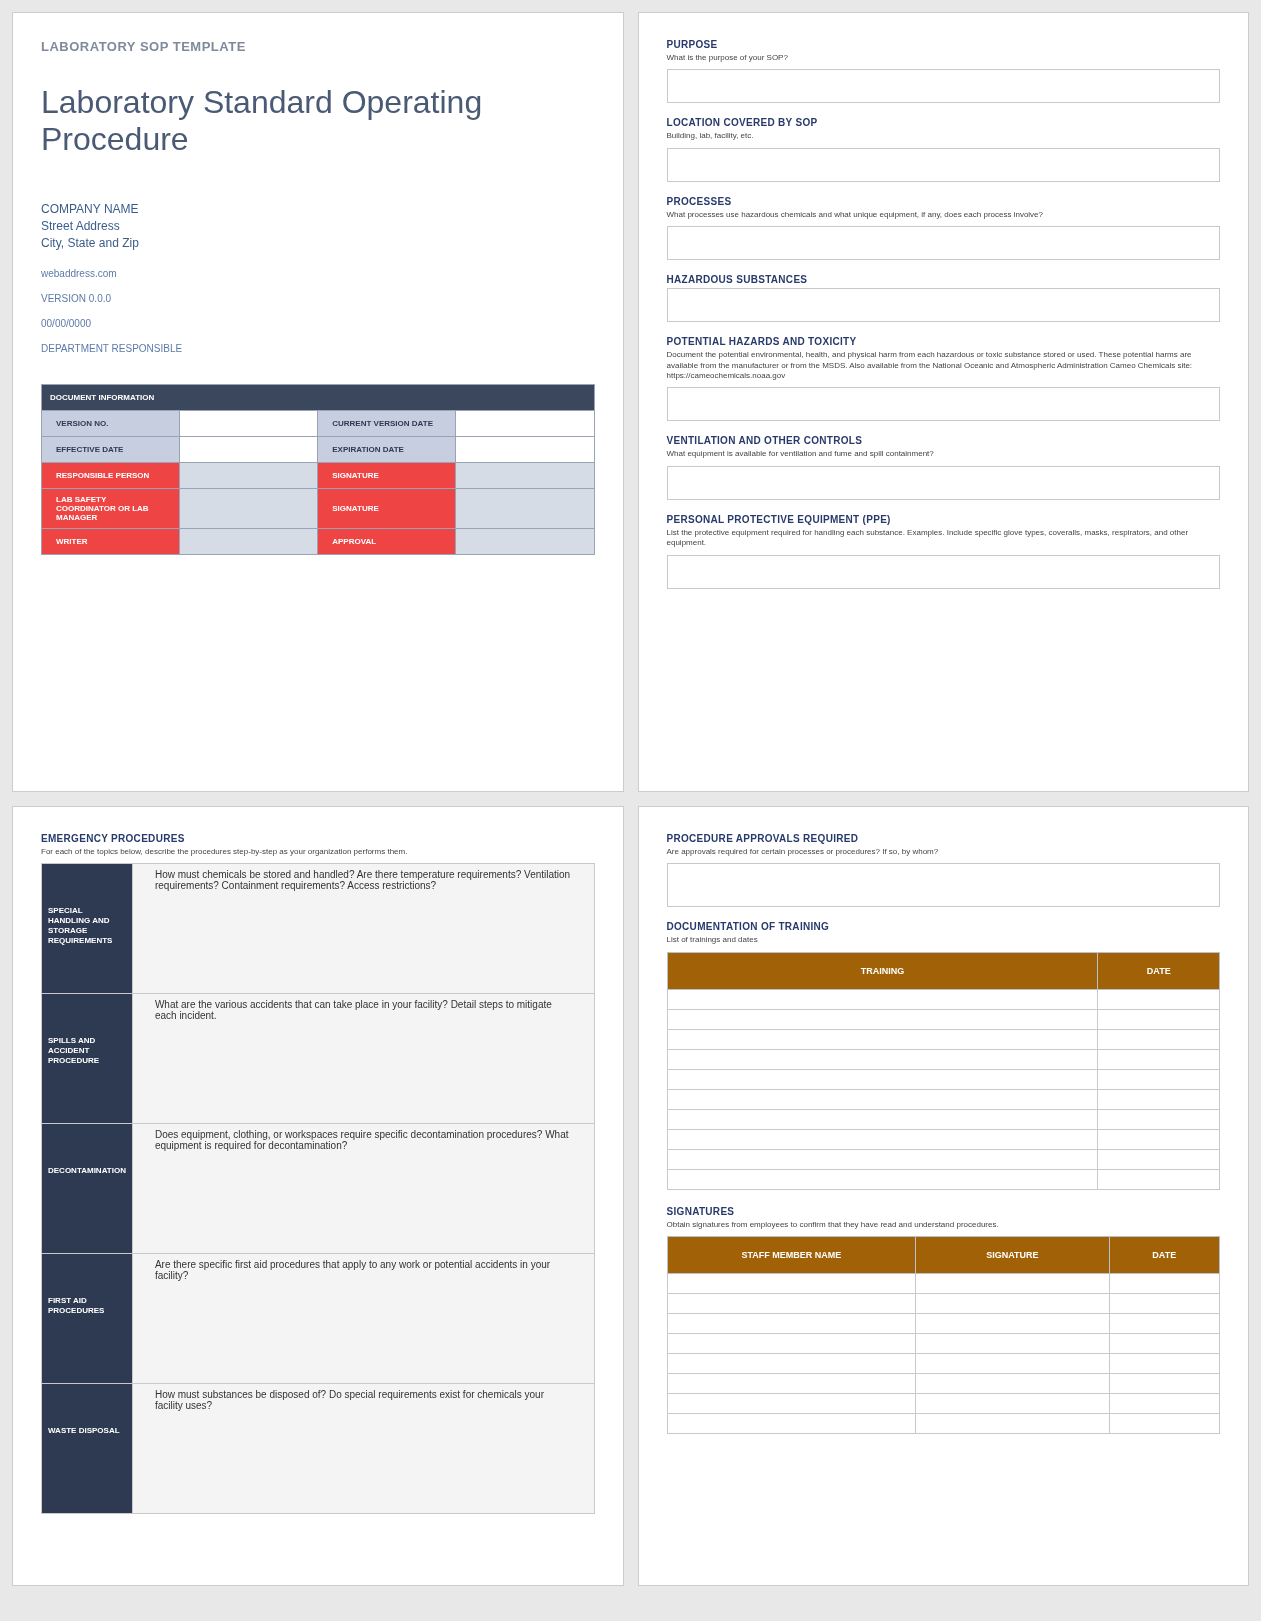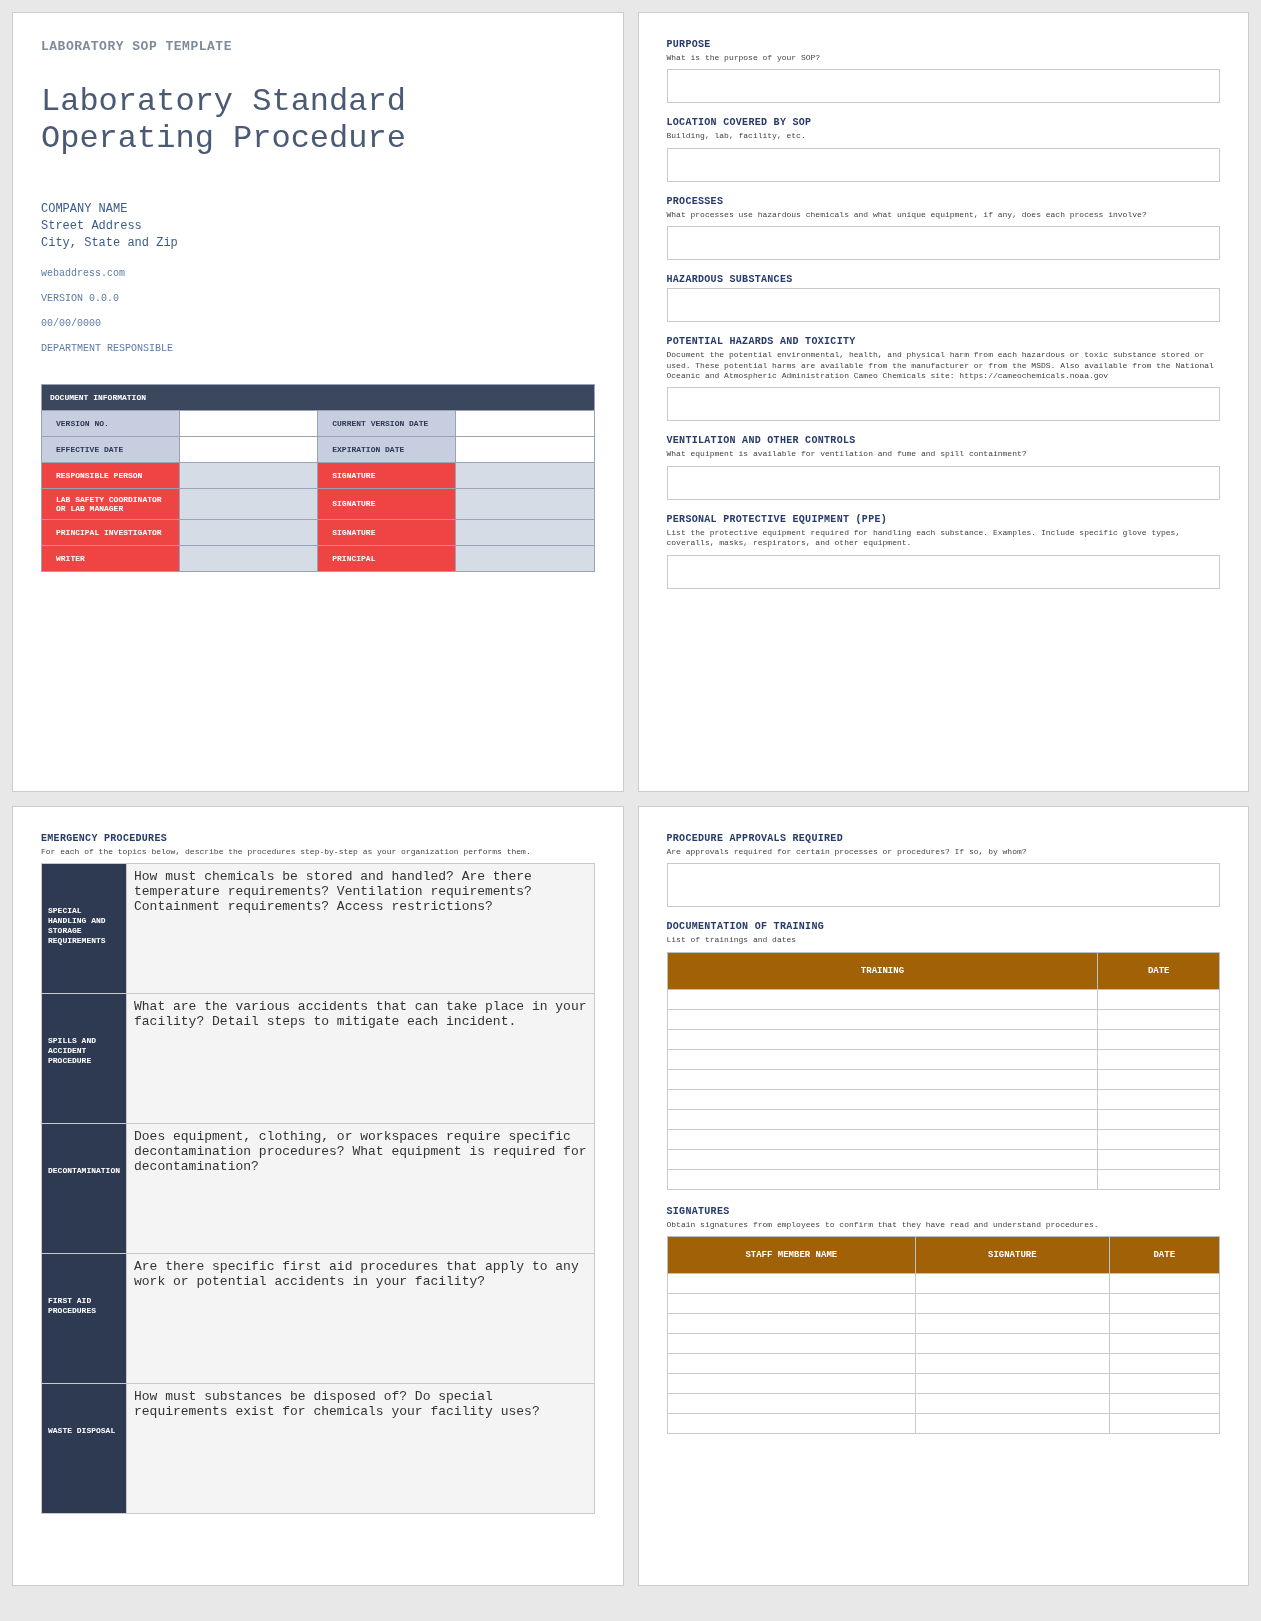--- a/index.html
+++ b/index.html
@@ -8,21 +8,20 @@
     font-family: Arial, Helvetica, sans-serif;
     padding: 12px;
     width: 1261px;
     font-size: 10px;
     color: #333;
   }
   .grid {
     display: grid;
     grid-template-columns: 1fr 1fr;
     gap: 14px;
-    font-family: Liberation Mono, monospace;
   }
   .page {
     background: #fff;
     border: 1px solid #ccc;
     padding: 26px 28px;
     min-height: 780px;
   }
   .template-label {
     font-size: 13px;
     font-weight: bold;
@@ -92,21 +91,21 @@
   table.emerg td { border:1px solid #c9c9c9; vertical-align:top; }
   .emerg-label {
     background:#2e3a52;
     color:#fff;
     font-weight:bold;
     width:85px;
     font-size:8px;
     padding:42px 6px;
     line-height:1.25;
   }
-  .emerg-body { background:#f4f4f4; padding:5px 7px; height:130px; font-size:13px; color:#333;}
+  .emerg-body { background:#f4f4f4; padding:5px 22px; height:130px; font-size:10px; color:#333;}
   
   
   table.generic { width:100%; border-collapse:collapse; font-size:8px; margin-top:4px; margin-bottom:16px;}
   table.generic th {
     background:#a16207;
     color:#fff;
     font-weight:bold;
     padding:13px 6px;
     border:1px solid #b9bfcc;
     font-size:9px;
@@ -159,29 +158,23 @@
         <td class="lbl-dark">SIGNATURE</td>
         <td class="val-cell-grey"></td>
       </tr>
       <tr>
         <td class="lbl-dark">LAB SAFETY COORDINATOR OR LAB MANAGER</td>
         <td class="val-cell-grey"></td>
         <td class="lbl-dark">SIGNATURE</td>
         <td class="val-cell-grey"></td>
       </tr>
       <tr>
-        <td class="lbl-dark">PRINCIPAL INVESTIGATOR</td>
-        <td class="val-cell-grey"></td>
-        <td class="lbl-dark">SIGNATURE</td>
-        <td class="val-cell-grey"></td>
-      </tr>
-      <tr>
         <td class="lbl-dark">WRITER</td>
         <td class="val-cell-grey"></td>
-        <td class="lbl-dark">PRINCIPAL</td>
+        <td class="lbl-dark">APPROVAL</td>
         <td class="val-cell-grey"></td>
       </tr>
     </tbody>
       </table>
   </div>
 
   <div class="page">
     <div class="sec-title">PURPOSE</div>
     <div class="sec-desc">What is the purpose of your SOP?</div>
     <div class="input-box"></div>

